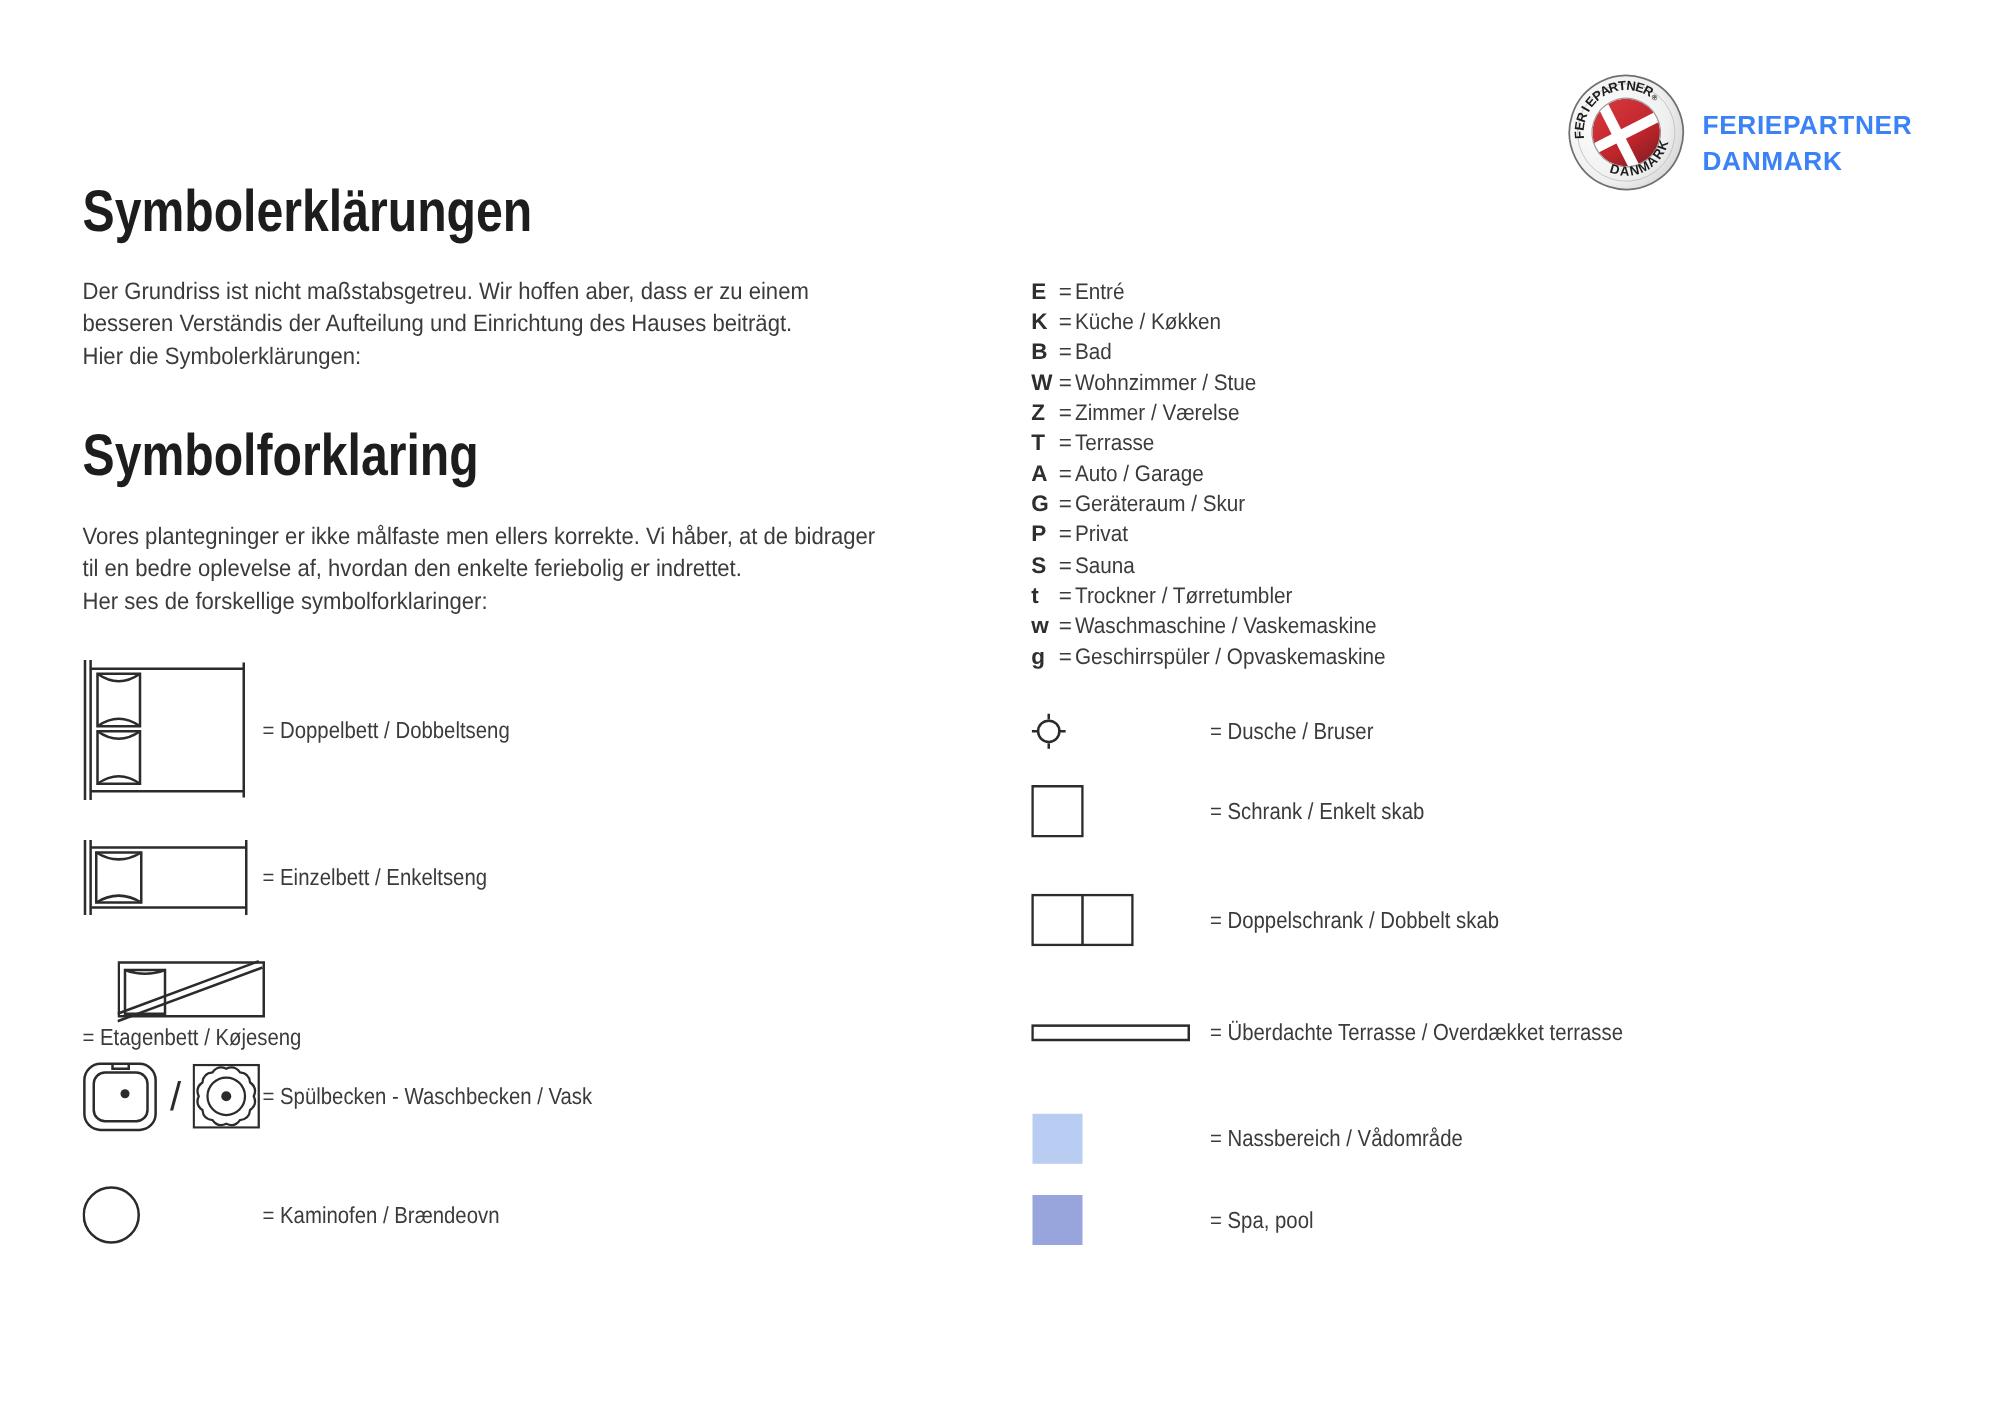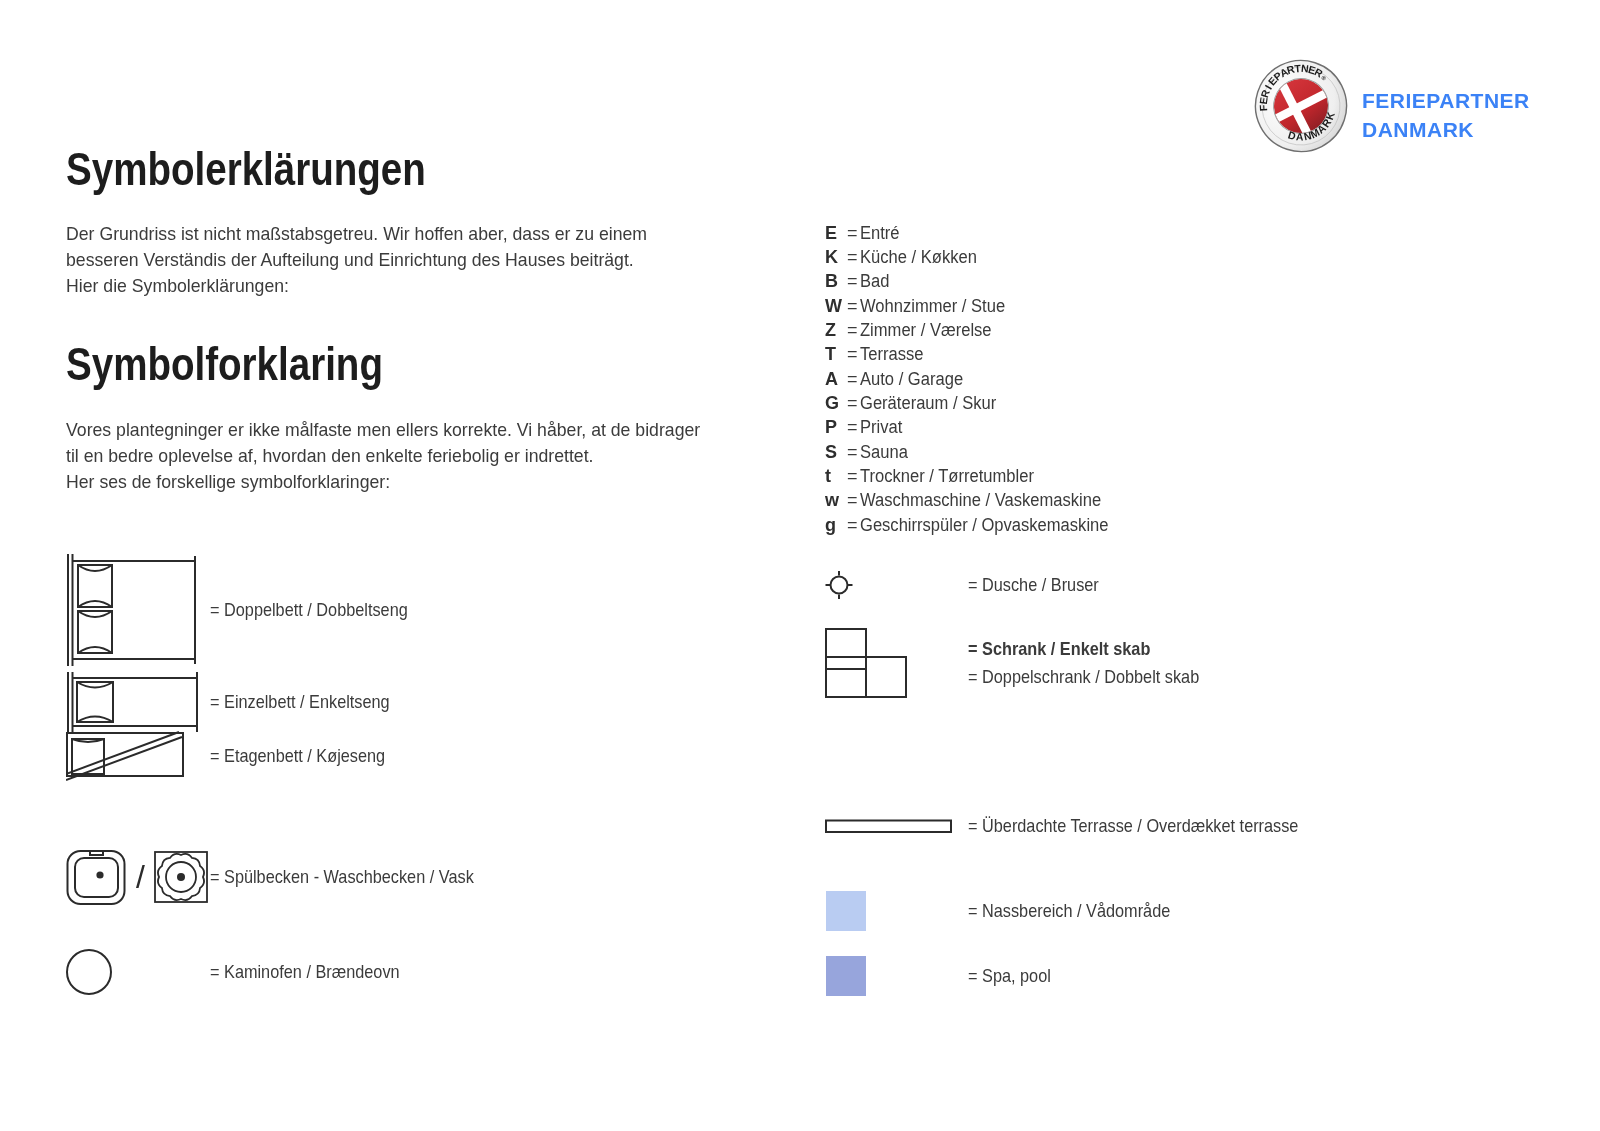--- a/index.html
+++ b/index.html
@@ -33,29 +33,29 @@
   .sym-row{position:absolute;display:flex;align-items:center;}
   .sym-row.left{left:66px;}
   .sym-row.right{left:825px;}
   .sym-cell{display:flex;align-items:center;flex:0 0 auto;}
   .sym-row.left  .sym-cell{width:144px;}
   .sym-row.right .sym-cell{width:143px;}
   .slabel{font-size:18.5px;color:#3b3b3b;transform:scaleX(.88);transform-origin:left center;
           display:inline-block;white-space:nowrap;}
   .slash{font-size:32px;color:#2b2b2b;margin:0 9px 0 10px;font-weight:400;}
 
-  .r1{top:553px;height:114px;}
+  .r1{top:527px;height:114px;}
   .r2{top:671px;height:62px;text-align:center;}
-  .r3{top:730px;height:52px;}
+  .r3{top:767px;height:52px;flex-direction:column;}
   .r4{top:843px;height:68px;}
   .r5{top:946px;height:52px;}
 
   .q1{top:565px;height:40px;}
-  .q2{top:628px;height:42px;font-weight:bold;}
-  .q3{top:656px;height:42px;text-align:center;}
+  .q2{top:628px;height:42px;}
+  .q3{top:715px;height:42px;text-align:center;}
   .q4{top:768px;height:28px;}
   .q5{top:815px;height:22px;}
   .q6{top:890px;height:42px;}
   .q7{top:955px;height:42px;text-align:right;}
 
   svg{display:block;}
   .ln{stroke:#2b2b2b;fill:none;}
 </style>
 </head>
 <body>

